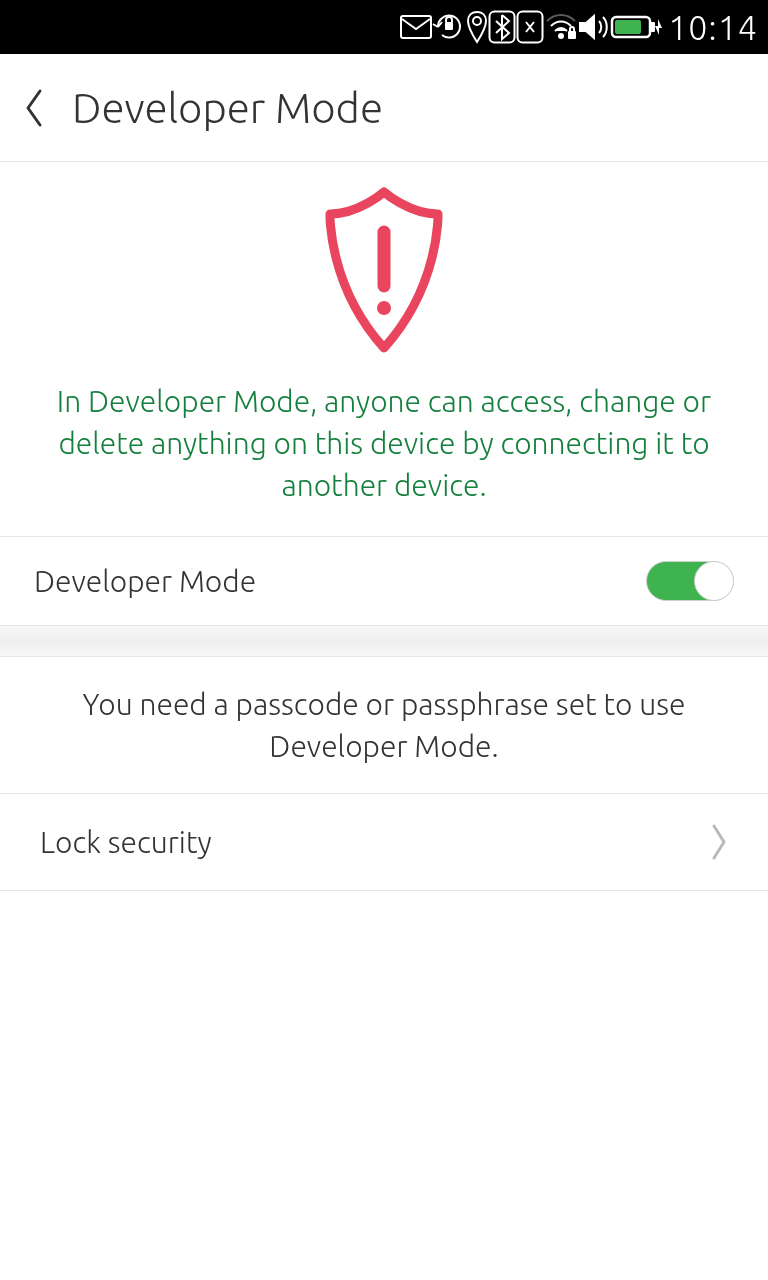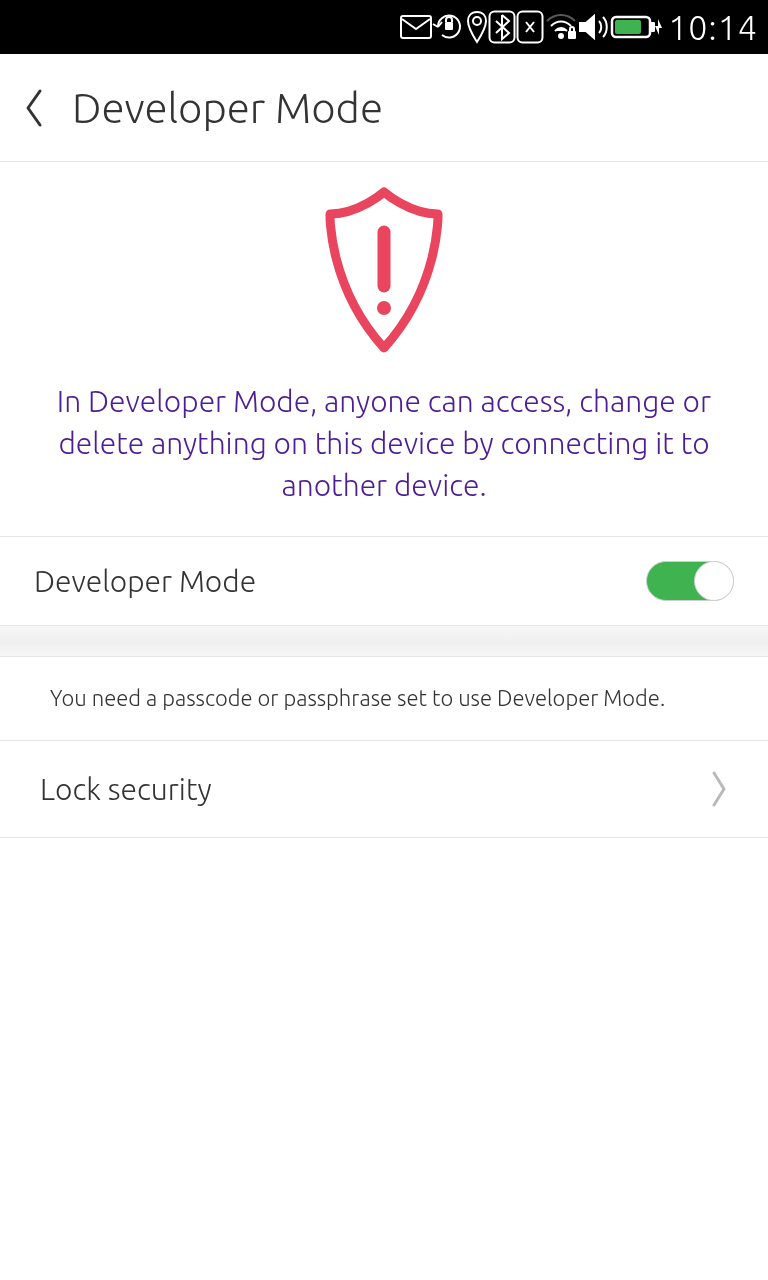--- a/index.html
+++ b/index.html
@@ -65,21 +65,21 @@
   }
   .shield-wrap {
     display: flex;
     justify-content: center;
     margin-bottom: 24px;
   }
   .warning-text {
     font-size: 30px;
     font-weight: 300;
     line-height: 1.4;
-    color: #4c1d95;
+    color: #15803d;
   }
 
   
   .toggle-row {
     display: flex;
     align-items: center;
     justify-content: space-between;
     padding: 24px 34px;
     border-bottom: 1px solid #e6e6e6;
     font-size: 30px;
@@ -113,24 +113,24 @@
     height: 32px;
     background: linear-gradient(#f7f7f7, #efefef 55%, #f7f7f7);
     border-bottom: 1px solid #e6e6e6;
     border-top: 1px solid #e6e6e6;
     margin-top: -1px;
   }
 
   
   .info-text {
     padding: 26px 50px;
-    font-size: 22px;
+    font-size: 30px;
     font-weight: 300;
     line-height: 1.4;
-    text-align: left;
+    text-align: center;
     border-bottom: 1px solid #e6e6e6;
   }
 
   
   .link-row {
     display: flex;
     align-items: center;
     justify-content: space-between;
     padding: 28px 40px;
     font-size: 30px;

